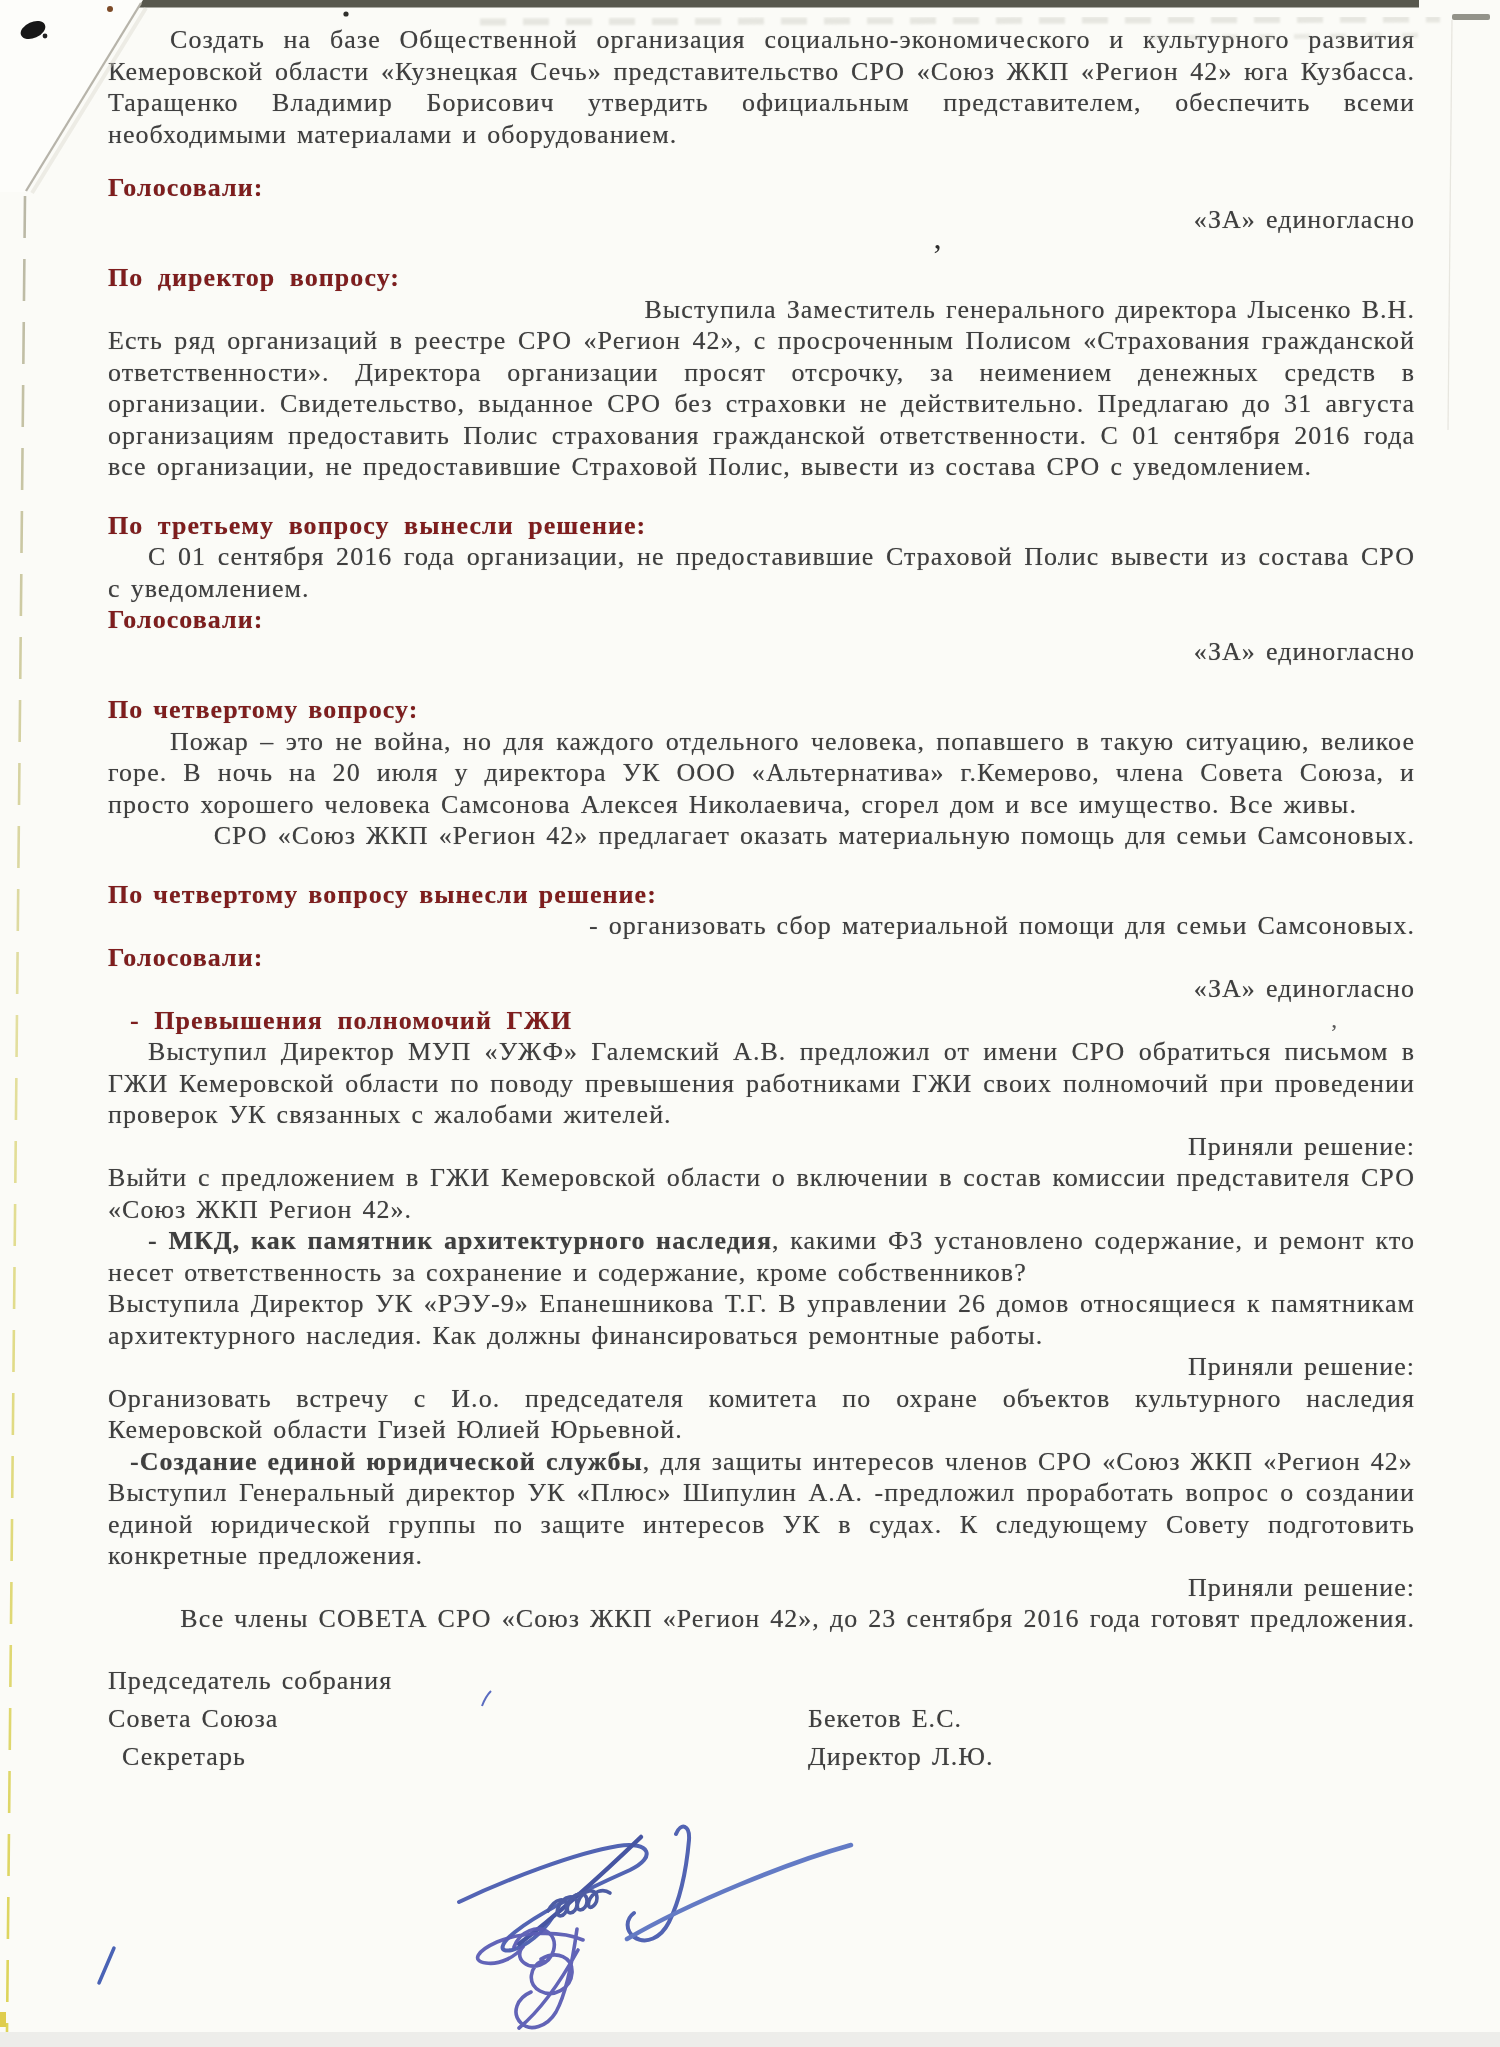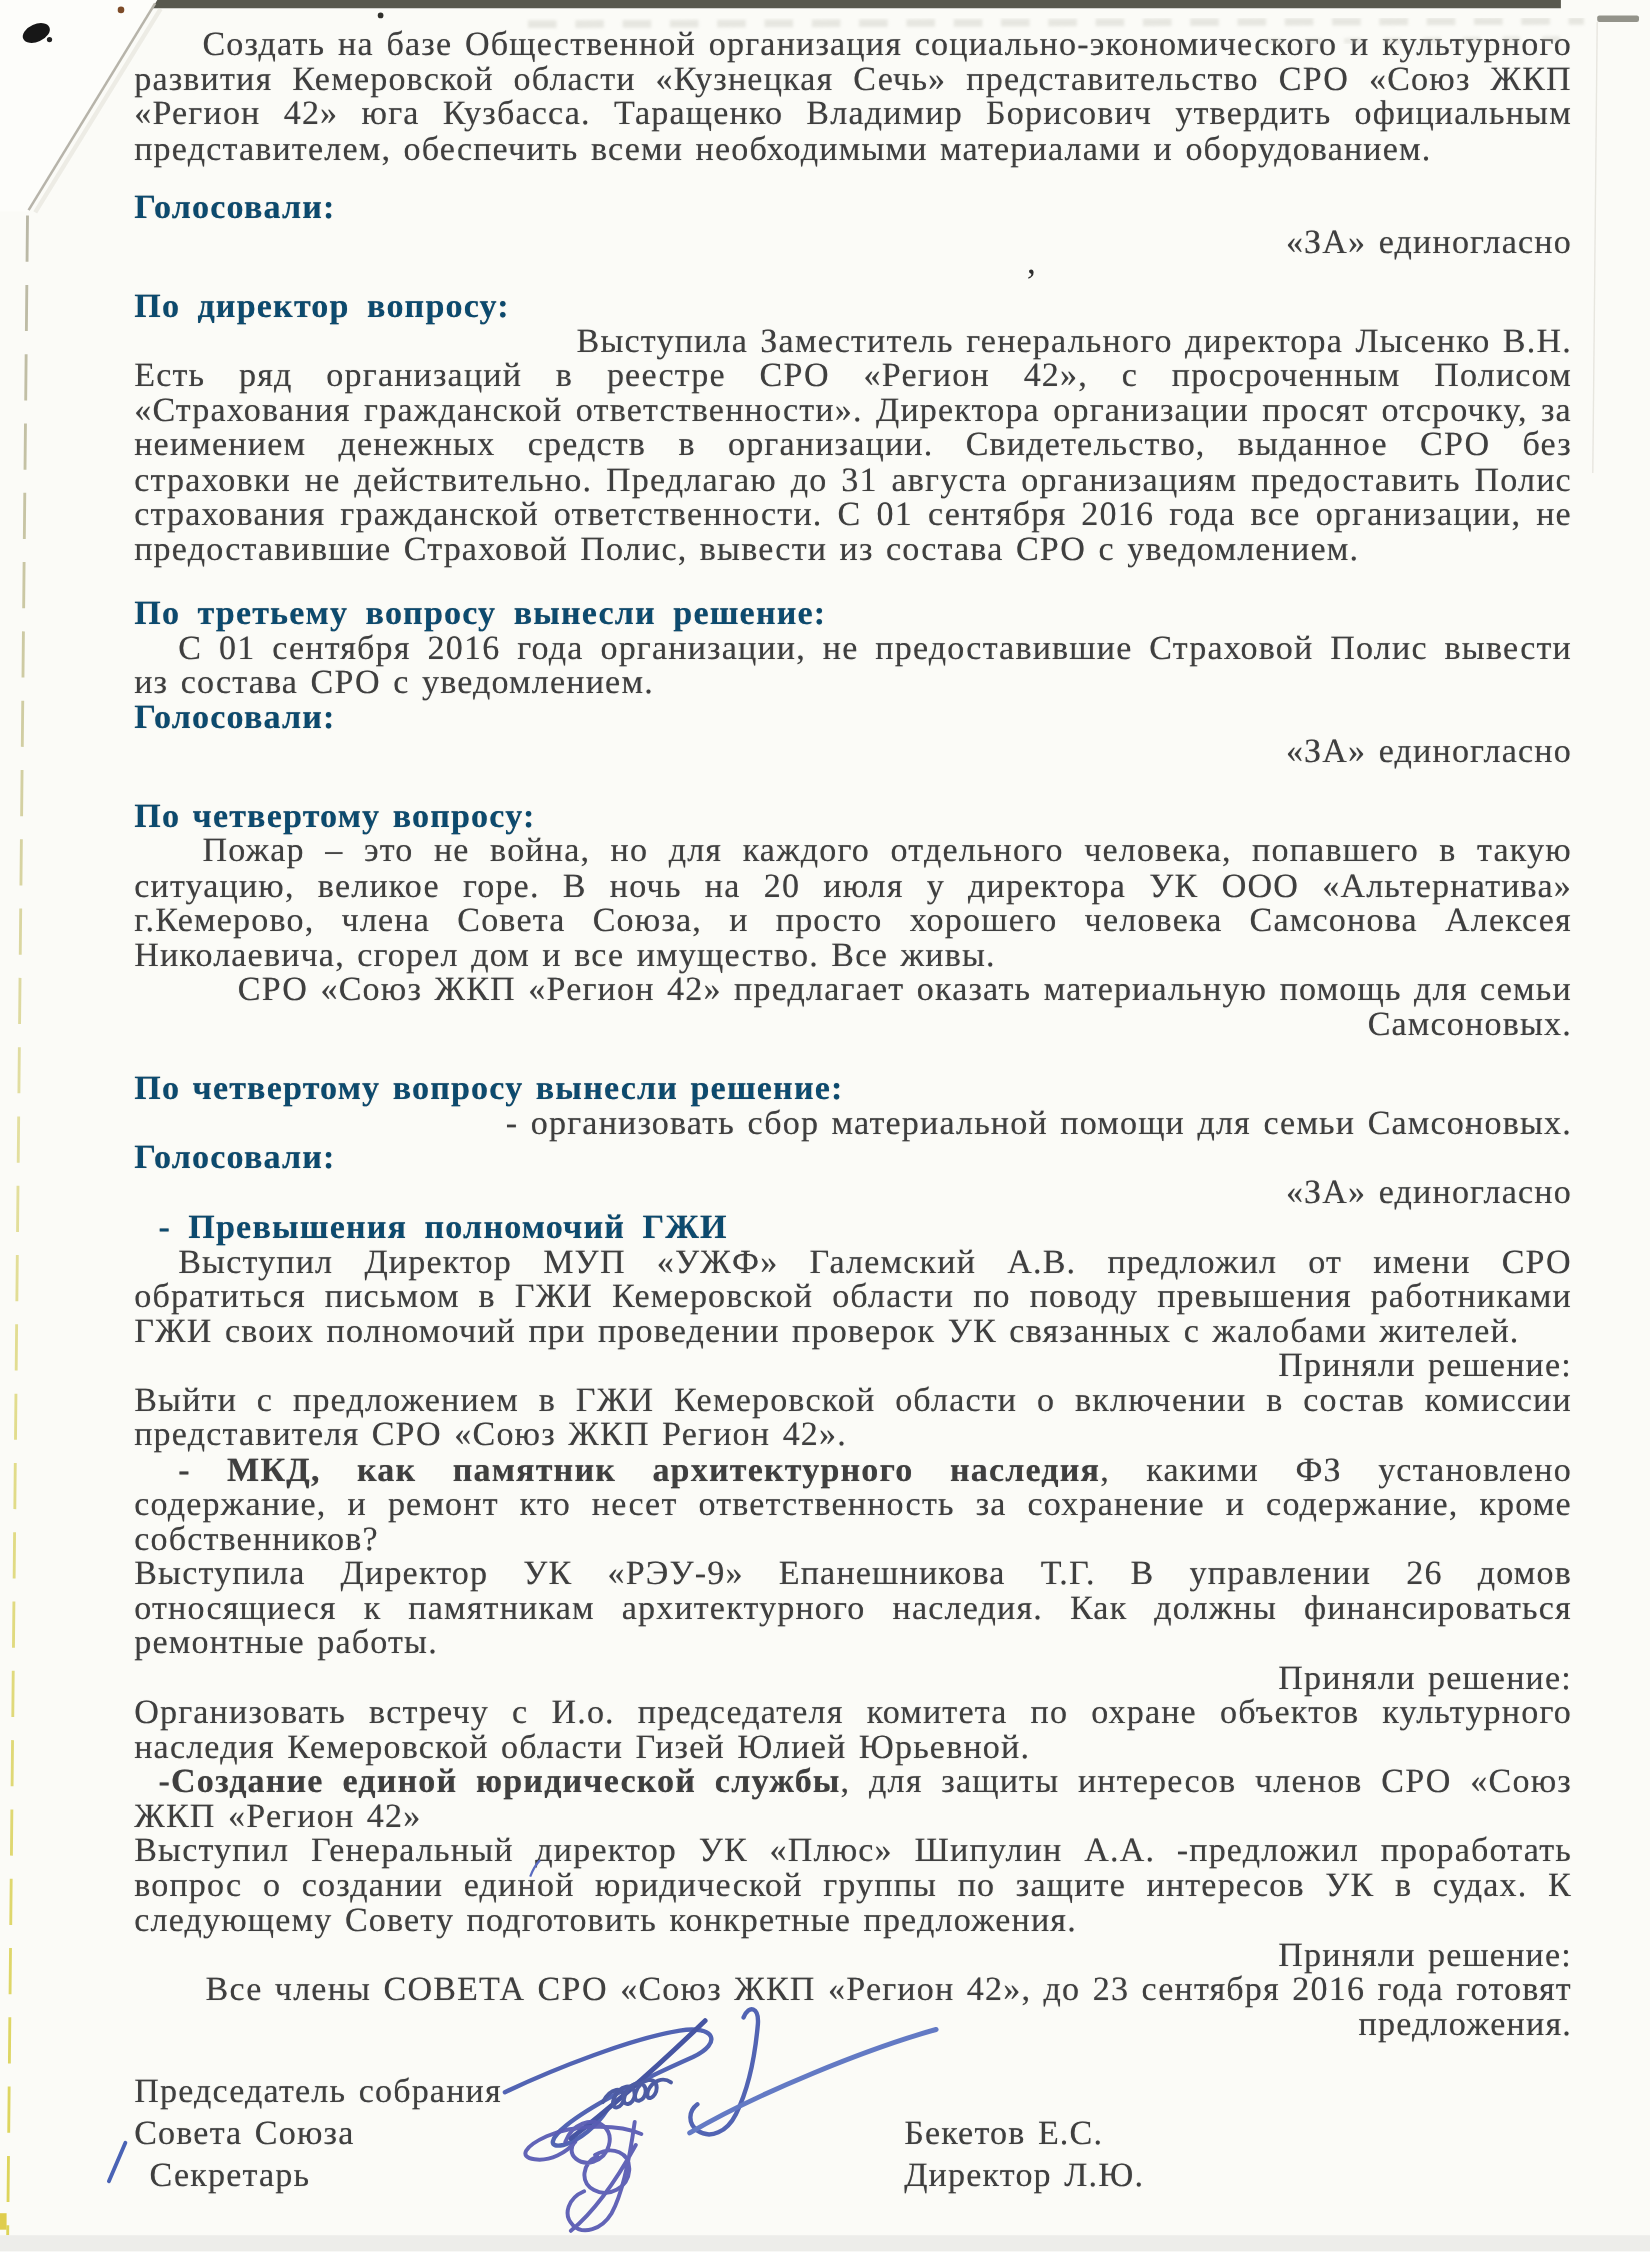--- a/index.html
+++ b/index.html
@@ -3,28 +3,28 @@
 <meta charset="utf-8">
 <style>
   html,body { margin:0; padding:0; background:#ffffff; }
   .page {
     position:relative; width:1500px; height:2047px;
     background:#fbfbf7; overflow:hidden;
     font-family:"Liberation Serif", serif;
     color:#3f3f3f;
   }
   .content {
-    position:absolute; left:122px; top:24px; width:1307px;
-    font-size:31px; line-height:31.5px;
+    position:absolute; left:108px; top:24px; width:1307px;
+    font-size:26px; line-height:31.5px;
     letter-spacing:1.05px; word-spacing:2.5px;
     text-shadow:0 0 0.7px rgba(62,62,62,0.55);
   }
   .para { margin:0; text-align:justify; }
   .nj { text-align:right; }
-  .h { margin:0; font-weight:bold; color:#0c4a6e; text-align:left; }
+  .h { margin:0; font-weight:bold; color:#7f1d1d; text-align:left; }
   .ws { word-spacing:7px; }
   .ind-lg { text-indent:62px; }
   .ind-md { text-indent:40px; }
   .ind-sm { text-indent:22px; }
   .gap-sm { margin-top:22px; }
   .sec { margin-top:27px; }
   .sec-lg { }
   .sig-area { margin-top:30px; }
   .sig-row { position:relative; line-height:32px; }
   .sig-row + .sig-row { margin-top:6px; }

